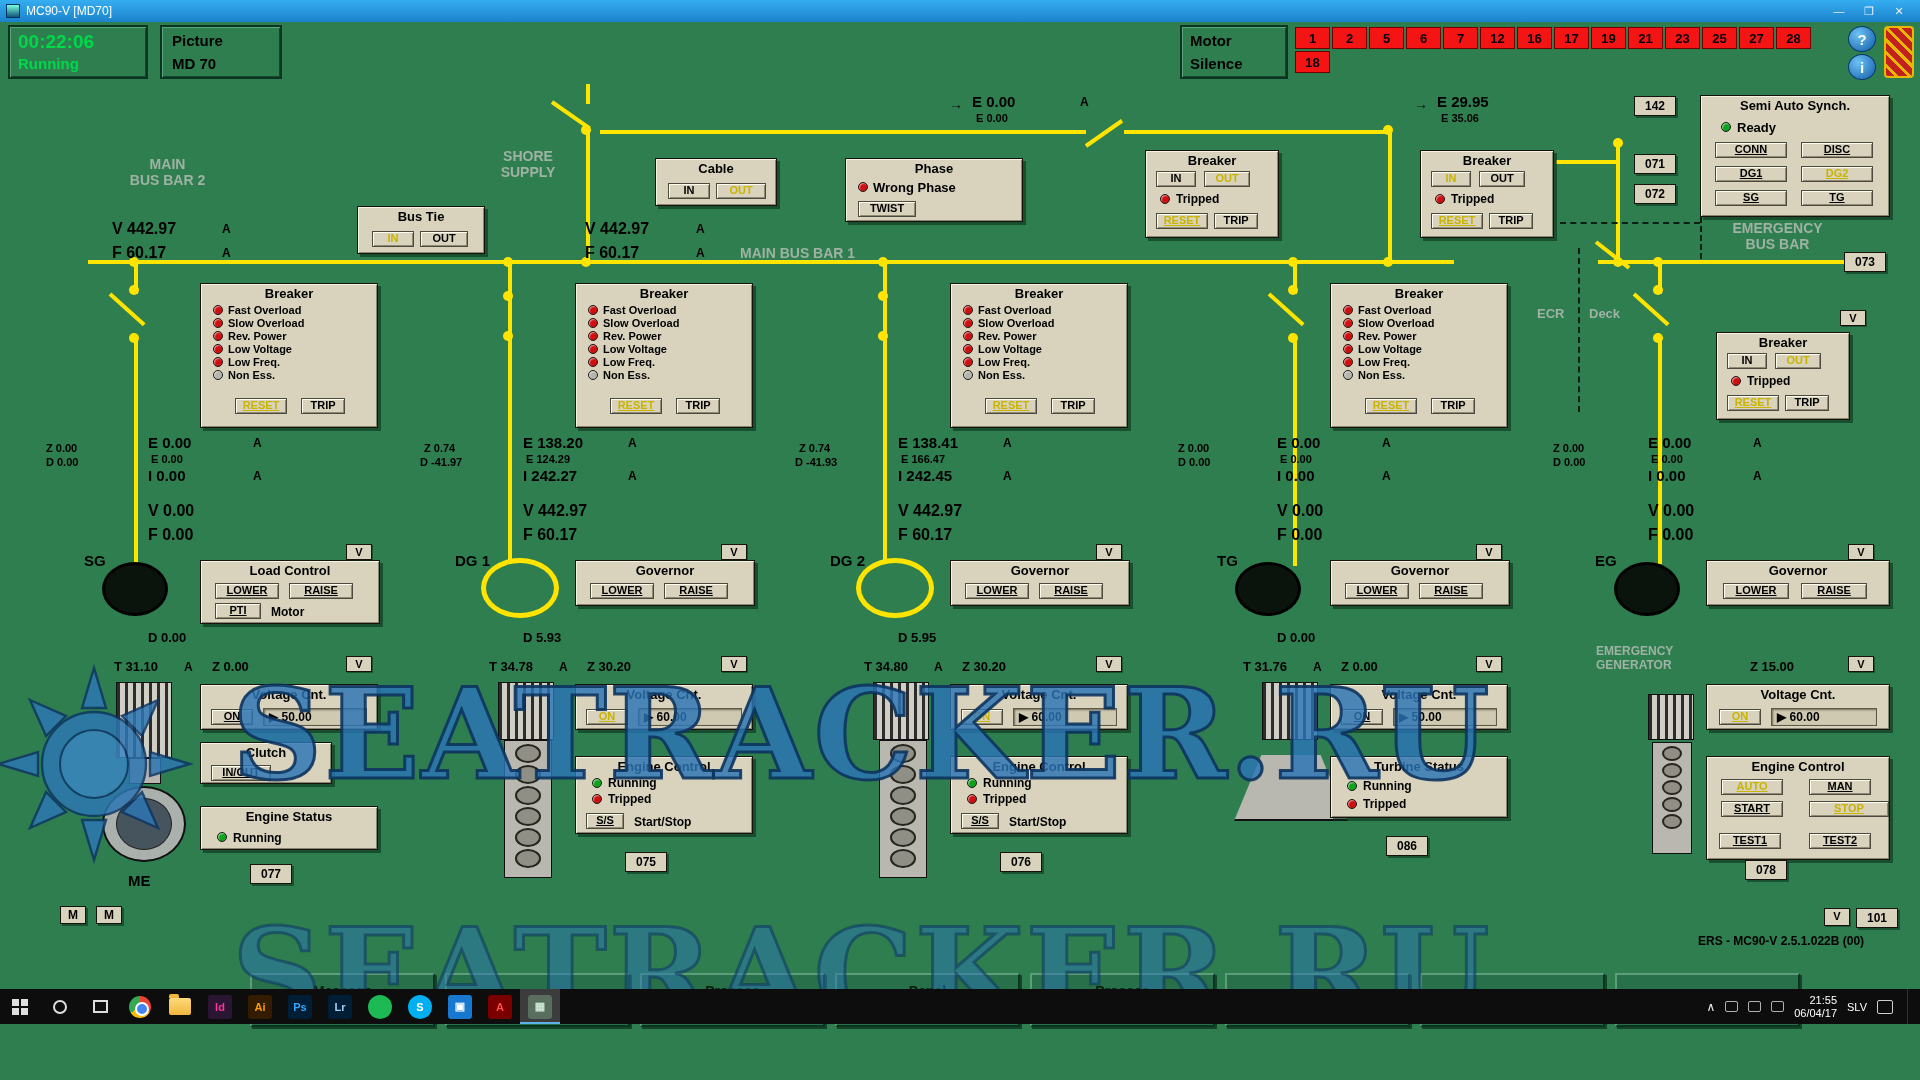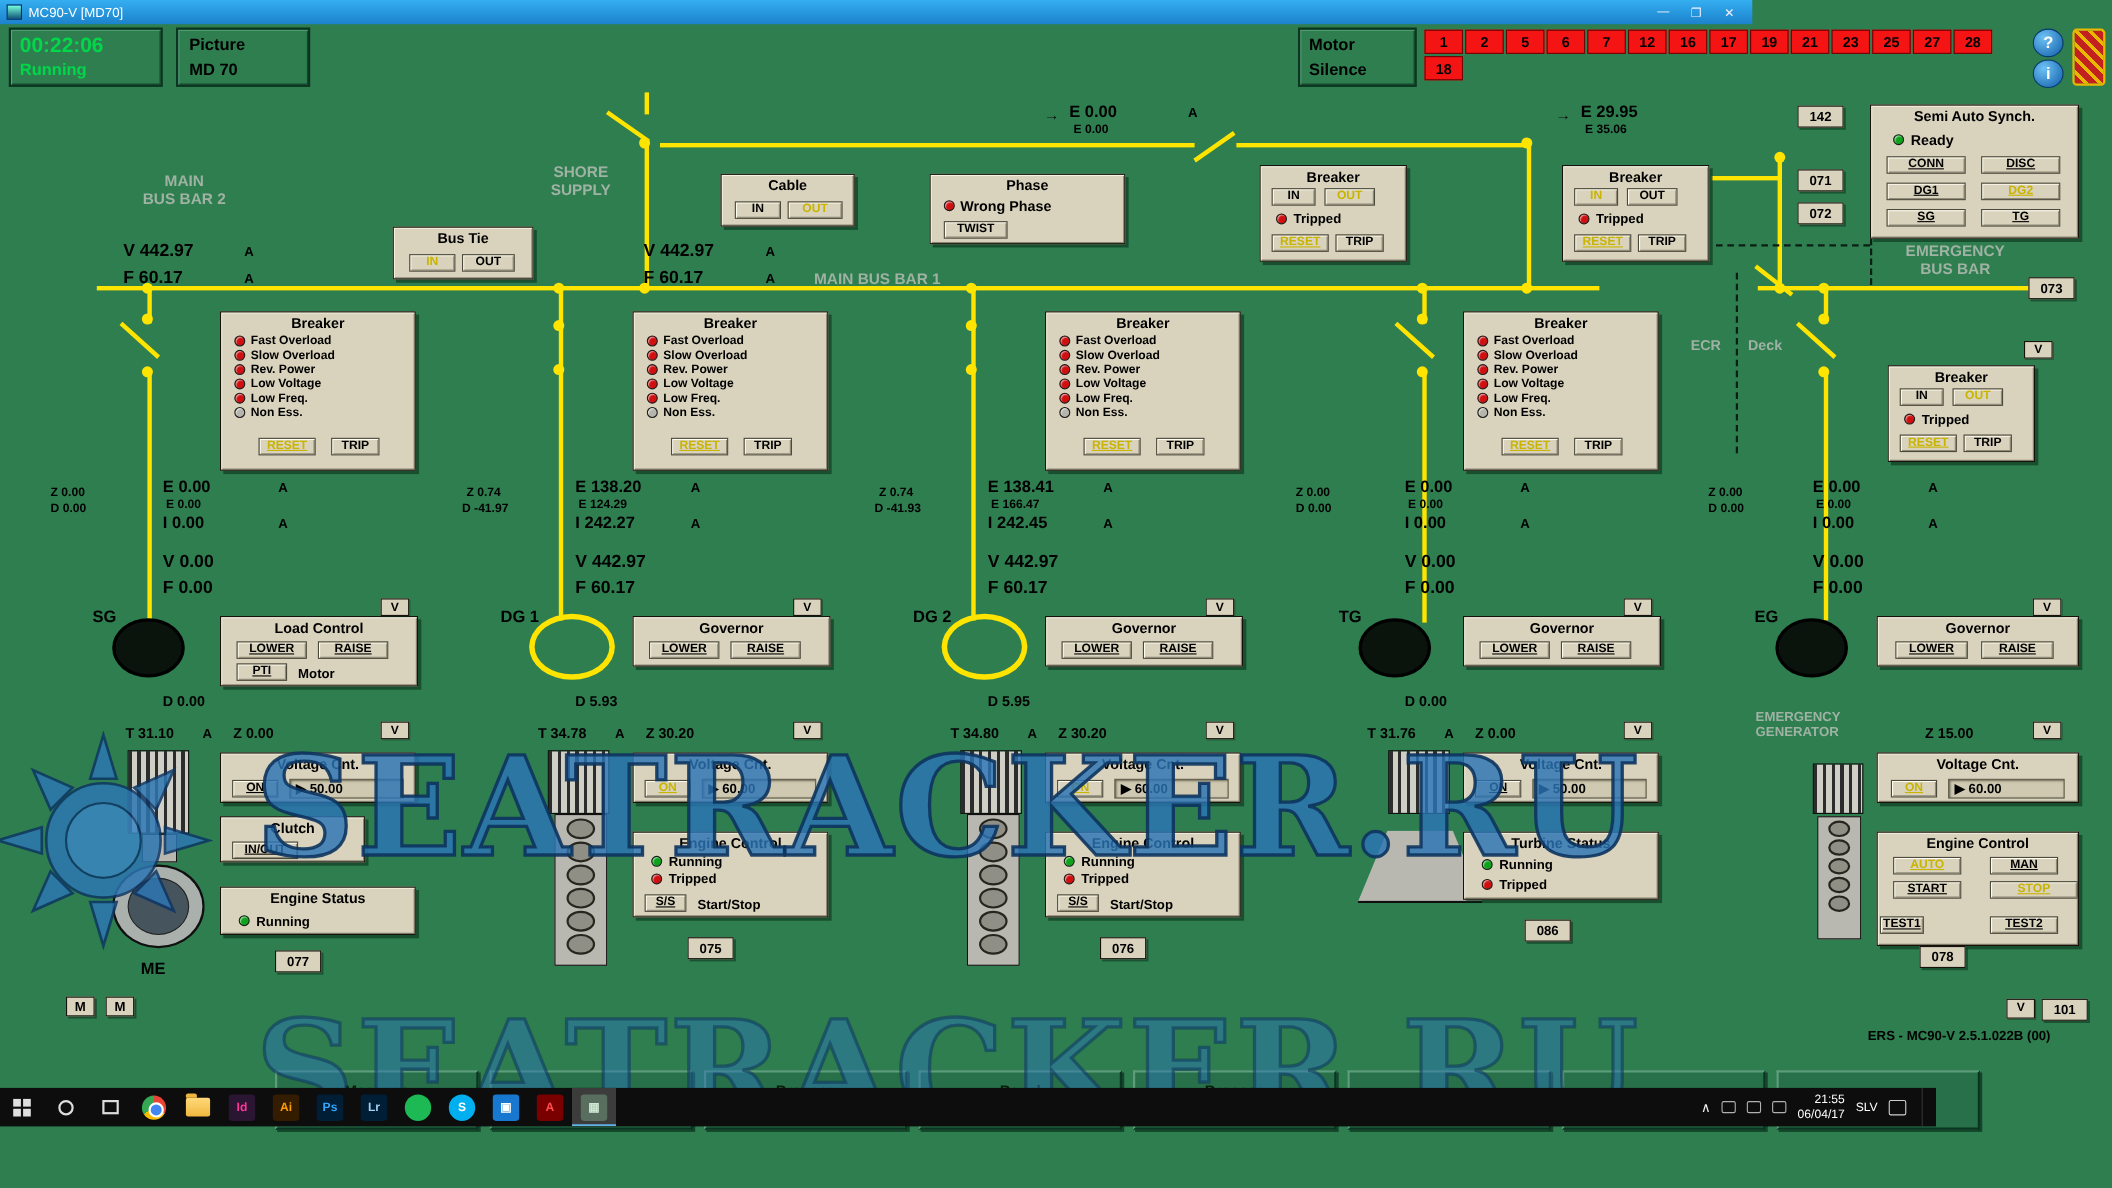--- a/index.html
+++ b/index.html
@@ -1,20 +1,20 @@
 <!DOCTYPE html>
 <html><head>
 <meta charset="utf-8">
 <style>
   *{margin:0;padding:0;box-sizing:border-box}
   html,body{width:1920px;height:1080px;overflow:hidden;background:#000;font-family:"Liberation Sans",sans-serif}
   #screen{position:relative;width:1920px;height:1080px;background:#2e7e50;overflow:hidden}
 
   
-  .titlebar{position:absolute;left:0;top:0;width:1593px;height:22px;background:linear-gradient(#35aef0,#1b82cc);display:flex;align-items:center;padding:0 6px;z-index:60;color:#fff;font-size:12px}
+  .titlebar{position:absolute;left:0;top:0;width:1920px;height:22px;background:linear-gradient(#35aef0,#1b82cc);display:flex;align-items:center;padding:0 6px;z-index:60;color:#fff;font-size:12px}
   .tb-ico{width:14px;height:14px;background:linear-gradient(#7fd,#157);border:1px solid #036;margin-right:6px}
   .tb-controls{margin-left:auto;display:flex}
   .tb-btn{width:30px;height:20px;display:flex;align-items:center;justify-content:center;font-size:11px;color:#eef}
 
   
   .hpanel{position:absolute;background:#2e7e50;border:2px solid #0b3520;box-shadow:inset 1px 1px 0 #5aa57d, inset -1px -1px 0 #14482c;z-index:5}
   .grntxt{color:#00d84a;font-weight:bold}
   .blk{color:#000;font-weight:bold}
   .alarmbox{width:35px;height:22px;background:#f51414;border:1px solid #6d0000;color:#000;font-weight:bold;font-size:13px;display:flex;align-items:center;justify-content:center}
   .helpbtn{position:absolute;width:28px;height:26px;border-radius:50%;background:radial-gradient(circle at 35% 30%,#6ec2f5,#0f5ca8);border:1px solid #083a70;color:#fff;font-weight:bold;font-size:15px;display:flex;align-items:center;justify-content:center;z-index:6}
@@ -69,21 +69,21 @@
   .menu-btn{position:absolute;top:973px;width:185px;height:54px;background:#27704a;border:2px solid;border-color:#5d9d7b #0b3520 #0b3520 #5d9d7b;box-shadow:2px 2px 0 rgba(4,30,16,.6);color:#06200f;font-weight:bold;font-size:14px;text-align:center;display:flex;flex-direction:column;justify-content:center;line-height:17px;z-index:5}
   .menu-btn div:empty{display:none}
 
   
   .wm{position:absolute;left:232px;top:672px;z-index:40;pointer-events:none;white-space:nowrap;font-family:"DejaVu Serif",serif;font-weight:bold;font-size:125px;letter-spacing:2px;line-height:1;color:rgba(43,116,180,.82);-webkit-text-stroke:3px rgba(13,52,94,.9)}
   .wm2wrap{position:absolute;left:232px;top:912px;width:1500px;height:128px;overflow:hidden;z-index:41;pointer-events:none}
   .wm2{font-family:"DejaVu Serif",serif;font-weight:bold;font-size:125px;letter-spacing:2px;line-height:1;color:rgba(43,116,180,.5);-webkit-text-stroke:3px rgba(13,52,94,.55);white-space:nowrap}
   .wm-sun{position:absolute;left:-6px;top:664px;width:200px;height:200px;z-index:40;pointer-events:none;opacity:.85}
 
   
-  .taskbar{position:absolute;left:0;top:989px;width:1760px;height:35px;background:#0d0d0d;display:flex;align-items:center;z-index:60}
+  .taskbar{position:absolute;left:0;top:989px;width:1920px;height:35px;background:#0d0d0d;display:flex;align-items:center;z-index:60}
   .tslot{width:40px;height:35px;display:flex;align-items:center;justify-content:center;flex:none}
   .tslot.active{background:#3c3c3c;box-shadow:inset 0 -2px 0 #5fb2e8}
   .winlogo{width:16px;height:16px;display:grid;grid-template-columns:1fr 1fr;grid-template-rows:1fr 1fr;gap:2px}
   .winlogo div{background:#dfdfdf}
   .ring{width:14px;height:14px;border:2px solid #ddd;border-radius:50%}
   .tview{width:15px;height:13px;border:2px solid #ddd}
   .appico{width:24px;height:24px;border-radius:3px;display:flex;align-items:center;justify-content:center;font-size:11px;font-weight:bold;color:#fff}
   .chrome{width:22px;height:22px;border-radius:50%;background:conic-gradient(#ea4335 0 33%,#fbbc05 0 66%,#34a853 0 100%);position:relative}
   .chrome::after{content:"";position:absolute;left:6px;top:6px;width:10px;height:10px;border-radius:50%;background:#4285f4;border:2px solid #fff}
   .folder{width:22px;height:17px;background:linear-gradient(#ffd97a,#f0b73f);border-radius:2px;position:relative}
@@ -618,21 +618,21 @@
     <div class="ptitle">Voltage Cnt.</div>
     <div class="btn u active" style="left:12px;top:24px;width:42px">ON</div>
     <div class="disp" style="left:64px;top:23px;width:106px"><span>▶</span> <span>60.00</span></div>
   </div>
   <div class="panel" style="left:1706px;top:756px;width:184px;height:104px">
     <div class="ptitle">Engine Control</div>
     <div class="btn u active" style="left:14px;top:22px;width:62px">AUTO</div>
     <div class="btn u" style="left:102px;top:22px;width:62px">MAN</div>
     <div class="btn u" style="left:14px;top:44px;width:62px">START</div>
     <div class="btn u active" style="left:102px;top:44px;width:80px">STOP</div>
-    <div class="btn u" style="left:2px;top:76px;width:40px">TEST1</div>
+    <div class="btn u" style="left:12px;top:76px;width:62px">TEST1</div>
     <div class="btn u" style="left:102px;top:76px;width:62px">TEST2</div>
   </div>
   <div class="cyl" style="left:1648px;top:694px;width:46px;height:46px"></div>
   <div class="engblock" style="left:1652px;top:742px;width:40px;height:112px">
     <div class="ecirc sm"></div>
       <div class="ecirc sm"></div>
       <div class="ecirc sm"></div>
       <div class="ecirc sm"></div>
       <div class="ecirc sm"></div>
   </div>

